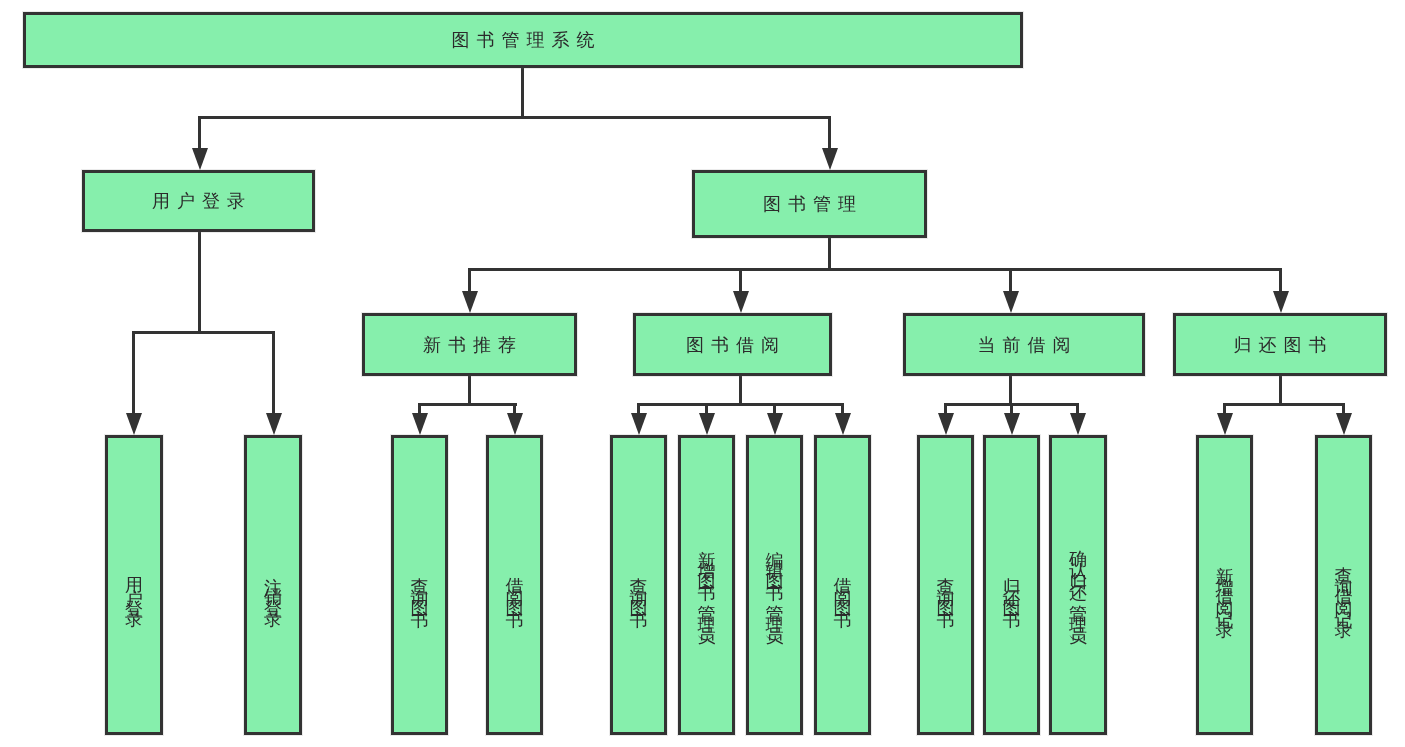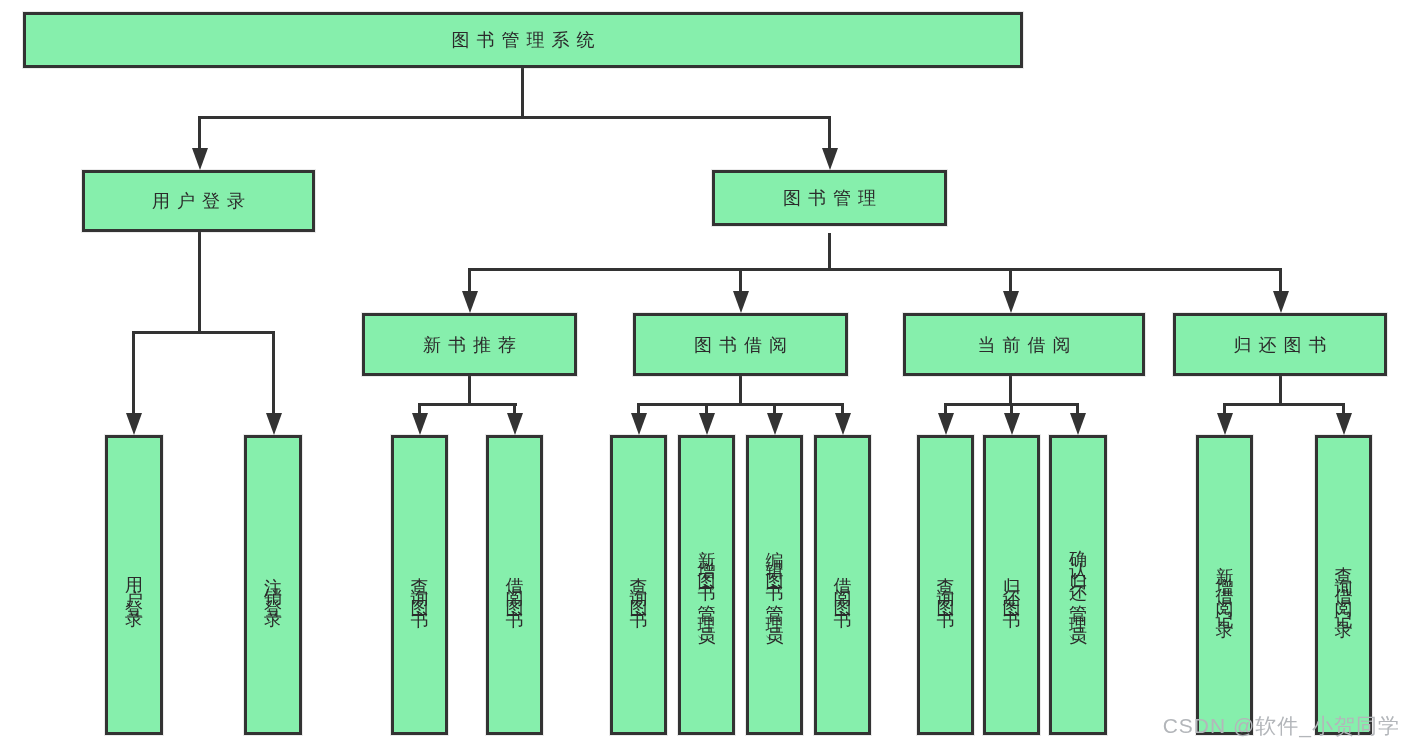--- a/index.html
+++ b/index.html
@@ -84,24 +84,24 @@
       <div class="arrow" style="left: 937.5px; top: 413px;"></div>
       <div class="arrow" style="left: 1003.5px; top: 413px;"></div>
       <div class="arrow" style="left: 1069.5px; top: 413px;"></div>
       <div class="arrow" style="left: 1216.5px; top: 413px;"></div>
       <div class="arrow" style="left: 1335.5px; top: 413px;"></div>
     </div>
 
   <div class="node" style="left:23px;top:12px;width:1000px;height:56px">图书管理系统</div>
 
   <div class="node" style="left:82px;top:170px;width:233px;height:62px">用户登录</div>
-  <div class="node" style="left:712px;top:170px;width:235px;height:56px">图书管理</div>
+  <div class="node" style="left:692px;top:170px;width:235px;height:68px">图书管理</div>
 
   <div class="node" style="left:362px;top:313px;width:215px;height:63px">新书推荐</div>
-  <div class="node" style="left:633px;top:313px;width:215px;height:63px">图书借阅</div>
+  <div class="node" style="left:633px;top:313px;width:199px;height:63px">图书借阅</div>
   <div class="node" style="left:903px;top:313px;width:242px;height:63px">当前借阅</div>
   <div class="node" style="left:1173px;top:313px;width:214px;height:63px">归还图书</div>
 
   <div class="node v" style="left:105px;top:435px;width:58px;height:300px">用户登录</div>
   <div class="node v" style="left:244px;top:435px;width:58px;height:300px">注销登录</div>
 
   <div class="node v" style="left:391px;top:435px;width:57px;height:300px">查询图书</div>
   <div class="node v" style="left:486px;top:435px;width:57px;height:300px">借阅图书</div>
 
   <div class="node v" style="left:610px;top:435px;width:57px;height:300px">查询图书</div>
@@ -109,14 +109,13 @@
   <div class="node v" style="left:746px;top:435px;width:57px;height:300px">编辑图书（管理员）</div>
   <div class="node v" style="left:814px;top:435px;width:57px;height:300px">借阅图书</div>
 
   <div class="node v" style="left:917px;top:435px;width:57px;height:300px">查询图书</div>
   <div class="node v" style="left:983px;top:435px;width:57px;height:300px">归还图书</div>
   <div class="node v" style="left:1049px;top:435px;width:58px;height:300px">确认归还（管理员）</div>
 
   <div class="node v" style="left:1196px;top:435px;width:57px;height:300px">新增借阅记录</div>
   <div class="node v" style="left:1315px;top:435px;width:57px;height:300px">查询借阅记录</div>
 
-  <div id="watermark">CSDN @软件_小贺同学</div>
 </div>
 
 </body></html>

